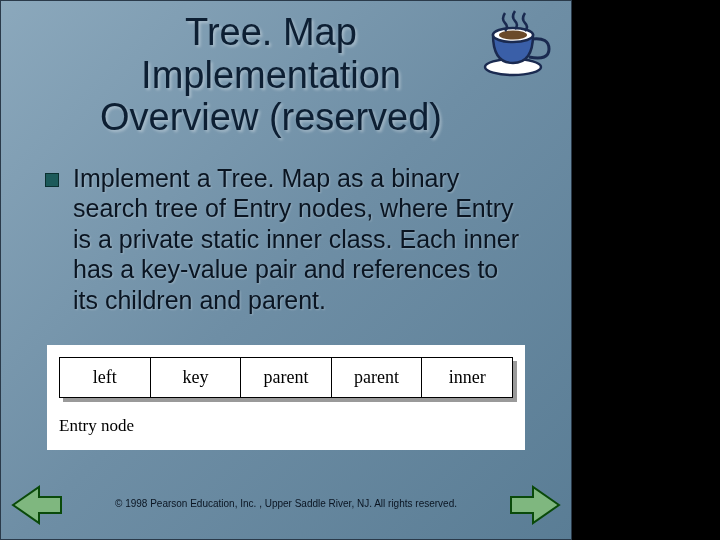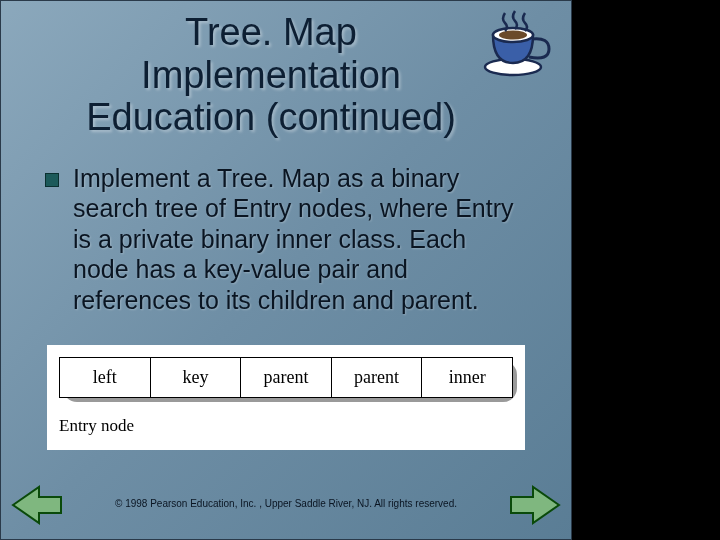--- a/index.html
+++ b/index.html
@@ -59,21 +59,20 @@
   }
   .diagram {
     margin: 30px 46px 0 46px;
     background: #fff;
     padding: 12px 12px 14px 12px;
   }
   .node-table {
     width: 100%;
     border-collapse: collapse;
     box-shadow: 4px 4px 0 #9a9a9a;
-    border-radius: 14px;
   }
   .node-table td {
     border: 1.5px solid #000;
     padding: 9px 0;
     text-align: center;
     font-family: "Times New Roman", serif;
     font-size: 18px;
     background: #fff;
     width: 20%;
   }
@@ -120,27 +119,27 @@
       <ellipse cx="34" cy="30" rx="14" ry="4.5" fill="#6b4a2a"></ellipse>
       <path d="M53 34 Q70 32 70 44 Q70 56 50 52" fill="none" stroke="#1a2a50" stroke-width="3"></path>
       <path d="M26 8 Q22 14 26 18 Q30 22 26 26" fill="none" stroke="#1a2a50" stroke-width="2.5"></path>
       <path d="M36 6 Q32 12 36 16 Q40 20 36 24" fill="none" stroke="#1a2a50" stroke-width="2.5"></path>
       <path d="M46 8 Q42 14 46 18 Q50 22 46 26" fill="none" stroke="#1a2a50" stroke-width="2.5"></path>
     </svg>
   </div>
 
   <h1 class="title">
     <span>Tree. Map Implementation</span><br>
-    <span>Education (continued)</span>
+    <span>Overview (reserved)</span>
   </h1>
 
   <div class="body-area">
     <div class="bullet-row">
       <div class="bullet-square"></div>
-      <div class="bullet-text">Implement a Tree. Map as a binary search tree of Entry nodes, where Entry is a private binary inner class. Each node has a key-value pair and references to its children and parent.</div>
+      <div class="bullet-text">Implement a Tree. Map as a binary search tree of Entry nodes, where Entry is a private static inner class. Each inner has a key-value pair and references to its children and parent.</div>
     </div>
   </div>
 
   <div class="diagram">
     <table class="node-table">
       <tbody>
           <tr>
         <td>left</td>
         <td>key</td>
         <td>parent</td>

